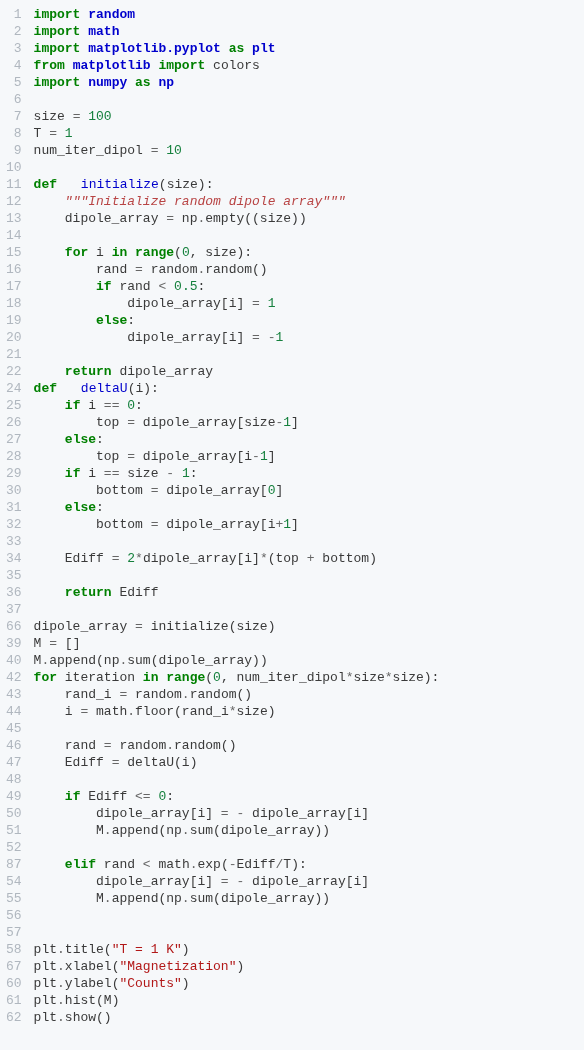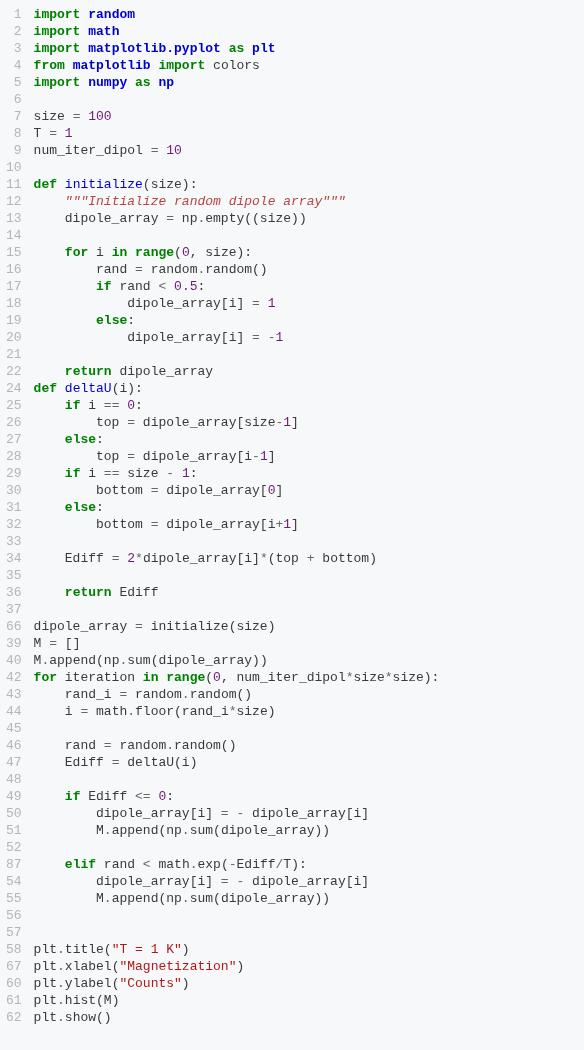--- a/index.html
+++ b/index.html
@@ -27,22 +27,22 @@
     flex: 1 1 auto;
     padding: 6px 20px 6px 4px;
     background: #f6f8fa;
     color: #3a3a3a;
     white-space: pre;
   }
   .line { height: 17px; }
   .kw { color: #008000; font-weight: bold; }
   .nn { color: #0000cc; font-weight: bold; }
   .op { color: #666666; }
-  .num { color: #701a75; }
-  .fn { color: #0000cc; }
+  .num { color: #15803d; }
+  .fn { color: #0000cc; margin-left: 16px; }
   .st { color: #b21818; }
   .ds { color: #b84444; font-style: italic; }
   .bi { color: #008000; font-weight: bold; }
 </style>
 </head>
 <body>
 
 <div class="code-container">
   <div class="gutter" id="gutter">
       <div>1</div>

